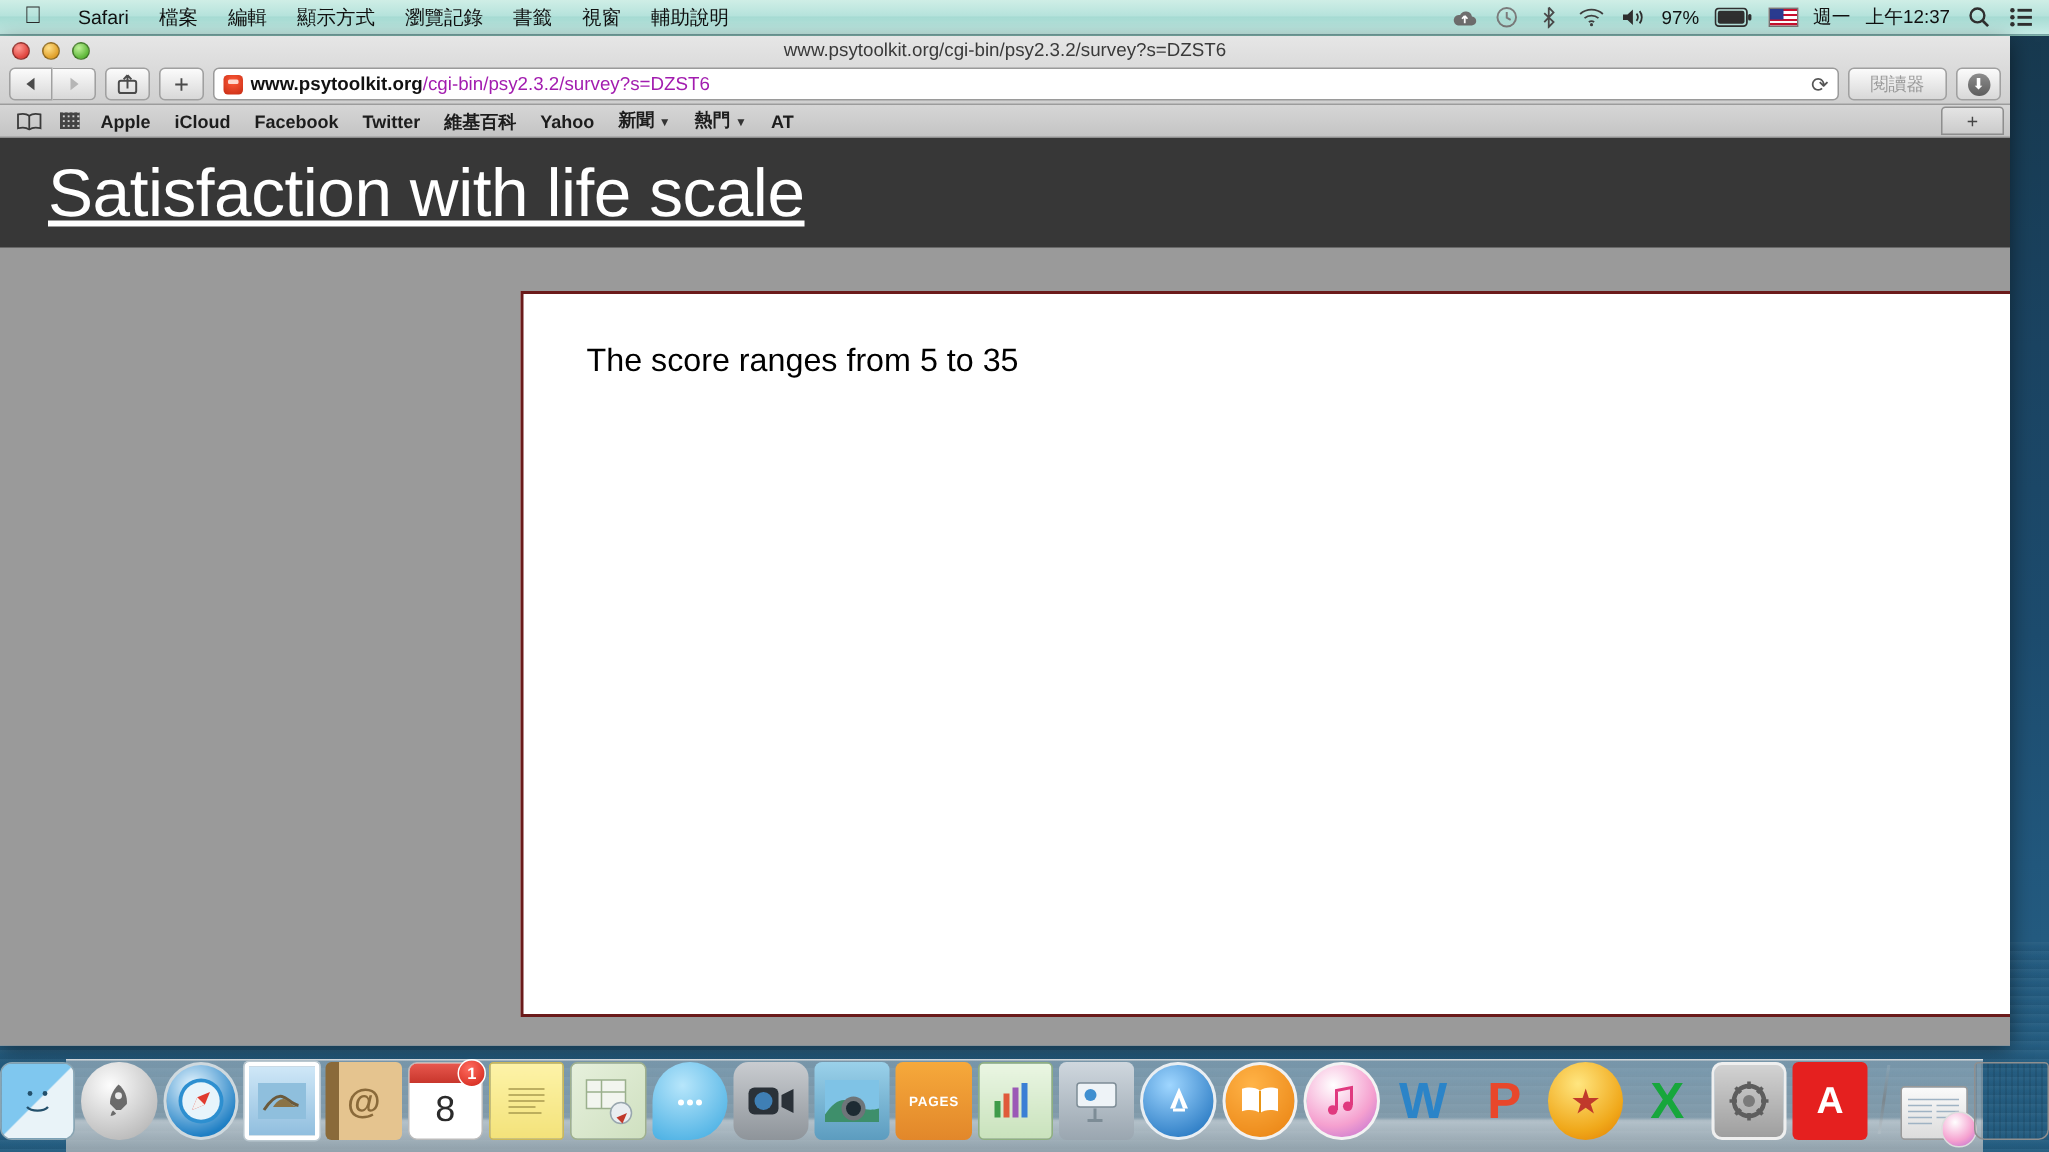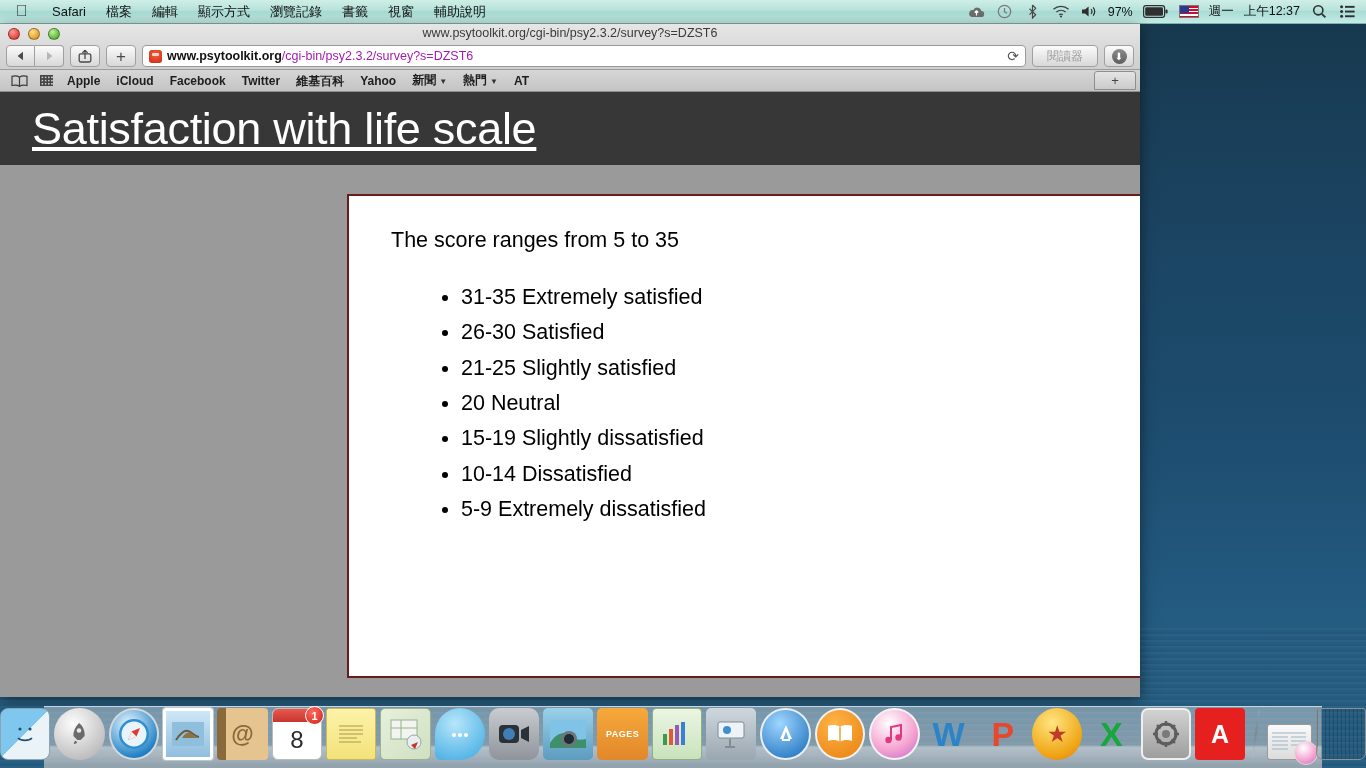--- a/index.html
+++ b/index.html
@@ -56,21 +56,21 @@
     background: repeating-linear-gradient(to bottom,
       #c8102e 0 1.6px, #ffffff 1.6px 3.2px);
   }
   .flagicon::after {
     content: ""; position: absolute; left: 0; top: 0; width: 9px; height: 7px;
     background: #2a3b8f;
   }
 
   
   #window {
-    position: absolute; left: 0; top: 24px; width: 1140px; height: 673px;
+    position: absolute; left: 0; top: 24px; width: 1340px; height: 673px;
     background: #d5d5d5;
     box-shadow: 0 3px 14px rgba(0,0,0,0.5);
   }
   #toolbar {
     height: 46px; width: 100%;
     background: linear-gradient(to bottom, #e6e6e6 0%, #cfcfcf 100%);
     border-bottom: 1px solid #9c9c9c;
     position: relative;
   }
   .traffic {
@@ -396,29 +396,20 @@
   </div>
 
   <div id="page">
     <div id="pagehead">
       <h1>Satisfaction with life scale</h1>
     </div>
 
     <div id="card">
       <div class="body">
         <div class="lead">The score ranges from 5 to 35</div>
-        <ul class="ranges">
-          <li>31-35 Extremely satisfied</li>
-          <li>26-30 Satisfied</li>
-          <li>21-25 Slightly satisfied</li>
-          <li>20 Neutral</li>
-          <li>15-19 Slightly dissatisfied</li>
-          <li>10-14 Dissatisfied</li>
-          <li>5-9 Extremely dissatisfied</li>
-        </ul>
       </div>
     </div>
   </div>
 </div>
 
 <div id="dock">
   <div id="dockshelf"></div>
 
   <div class="dockicon ic-finder">
     <svg width="24" height="30" viewBox="0 0 24 30">

